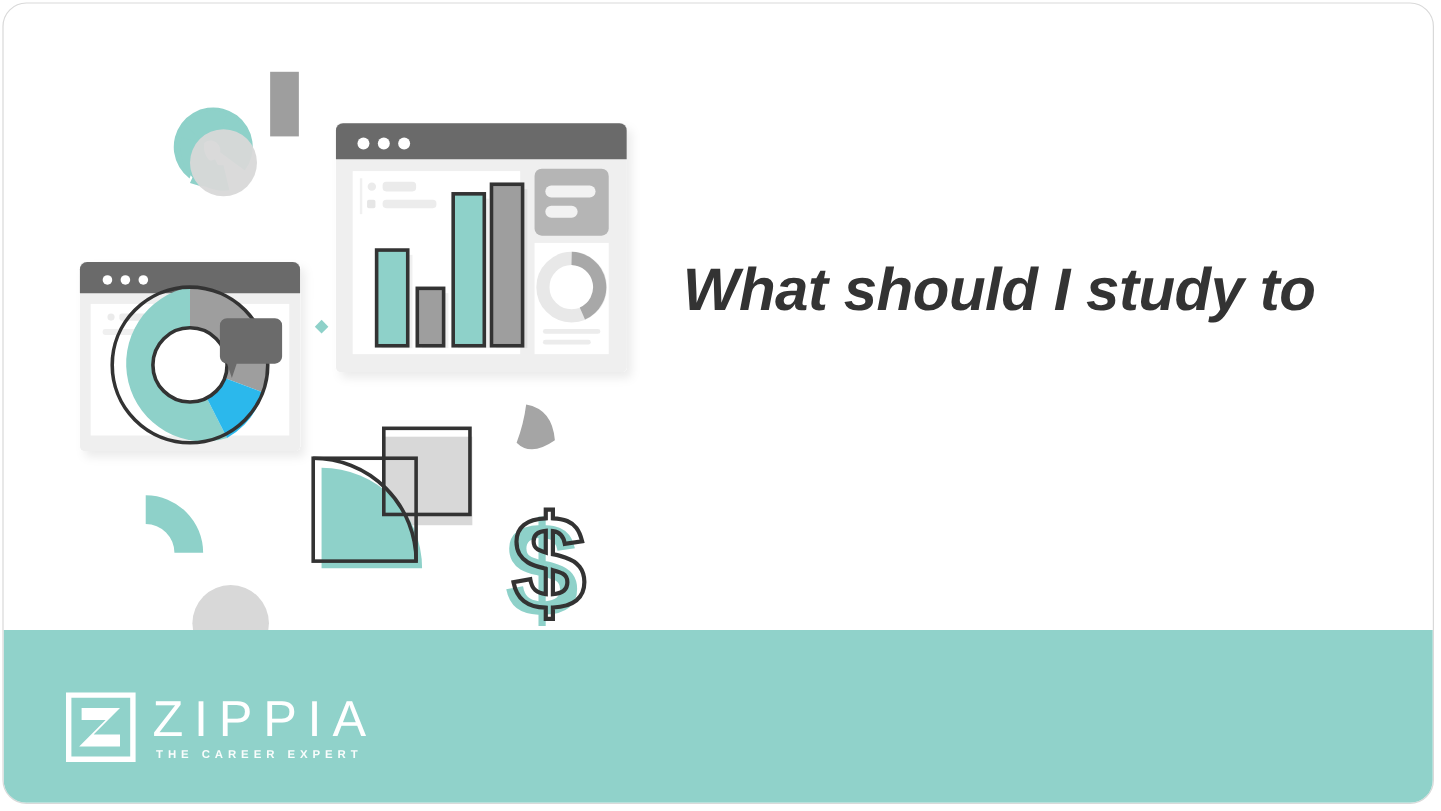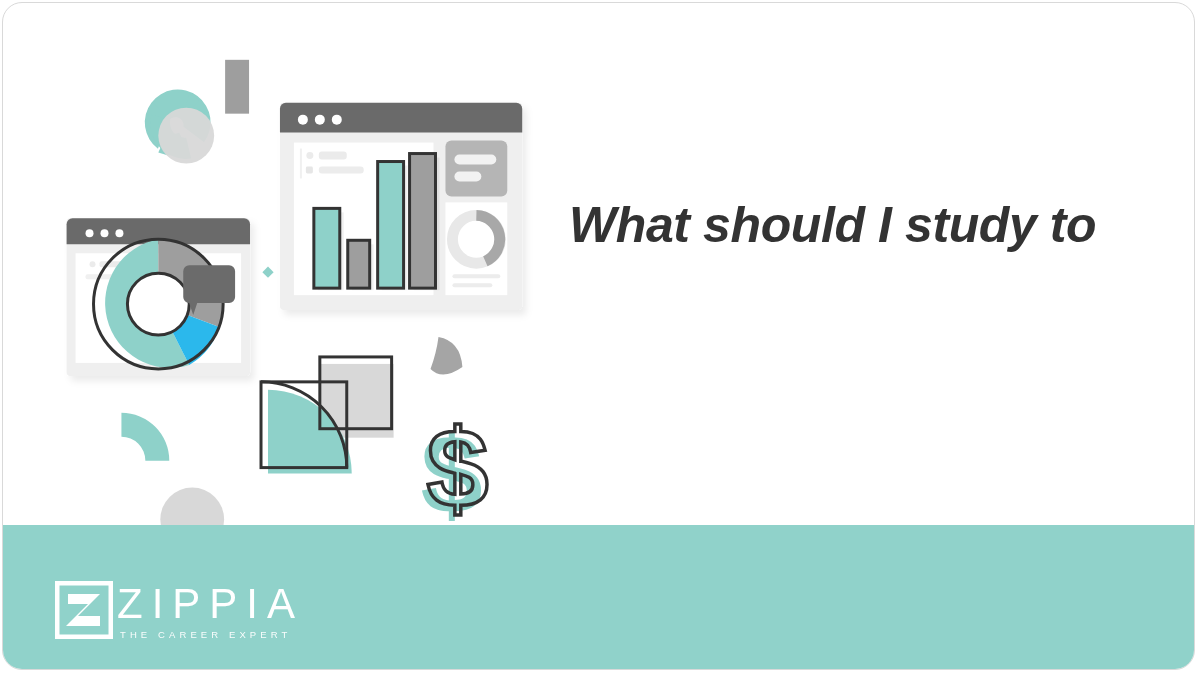--- a/index.html
+++ b/index.html
@@ -39,47 +39,48 @@
   }
 
   
   #logo {
     position: absolute;
     left: 52px;
     top: 570px;
     width: 250px;
     height: 66px;
     display: flex;
-    align-items: flex-end;
-    gap: 4px;
+    align-items: center;
+    gap: 14px;
   }
   #logo-mark { width: 58px; height: 58px; flex: none; }
   #logo-text-wrap { display: flex; flex-direction: column; }
   #logo-word {
     color: #ffffff;
     font-size: 42px;
     letter-spacing: 9px;
     font-weight: 400;
     line-height: 1;
   }
   #logo-tag {
     color: #ffffff;
     font-size: 9.5px;
     letter-spacing: 4.1px;
     line-height: 1;
     margin-top: 5px;
     margin-left: 3px;
     opacity: .95;
+    font-weight: bold;
   }
 
   
   #headline {
     position: absolute;
     left: 566px;
-    top: 186px;
+    top: 202px;
     width: 600px;
     font-size: 50px;
     font-style: italic;
     font-weight: bold;
     color: #333333;
     line-height: 1.44;
     letter-spacing: -0.4px;
   }
   .accent { color: #8fd3cb; }
 

